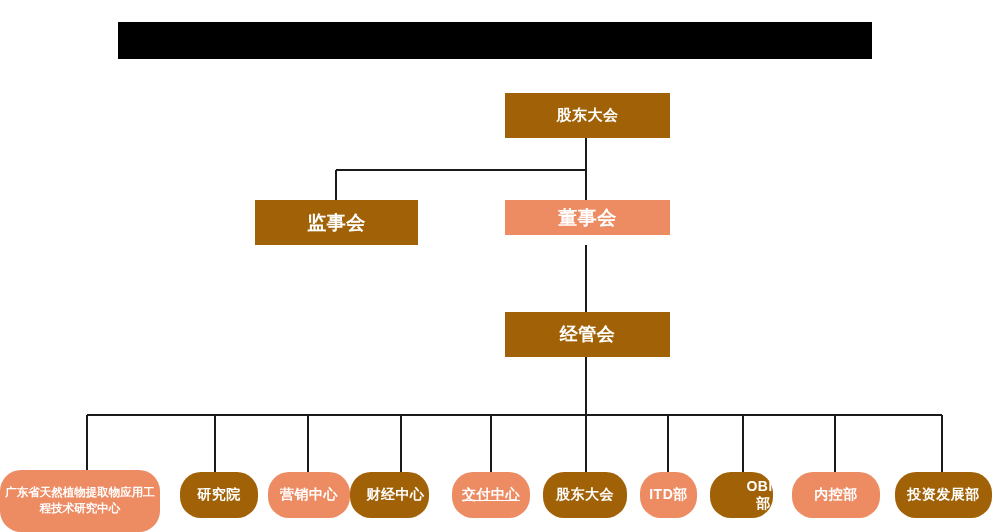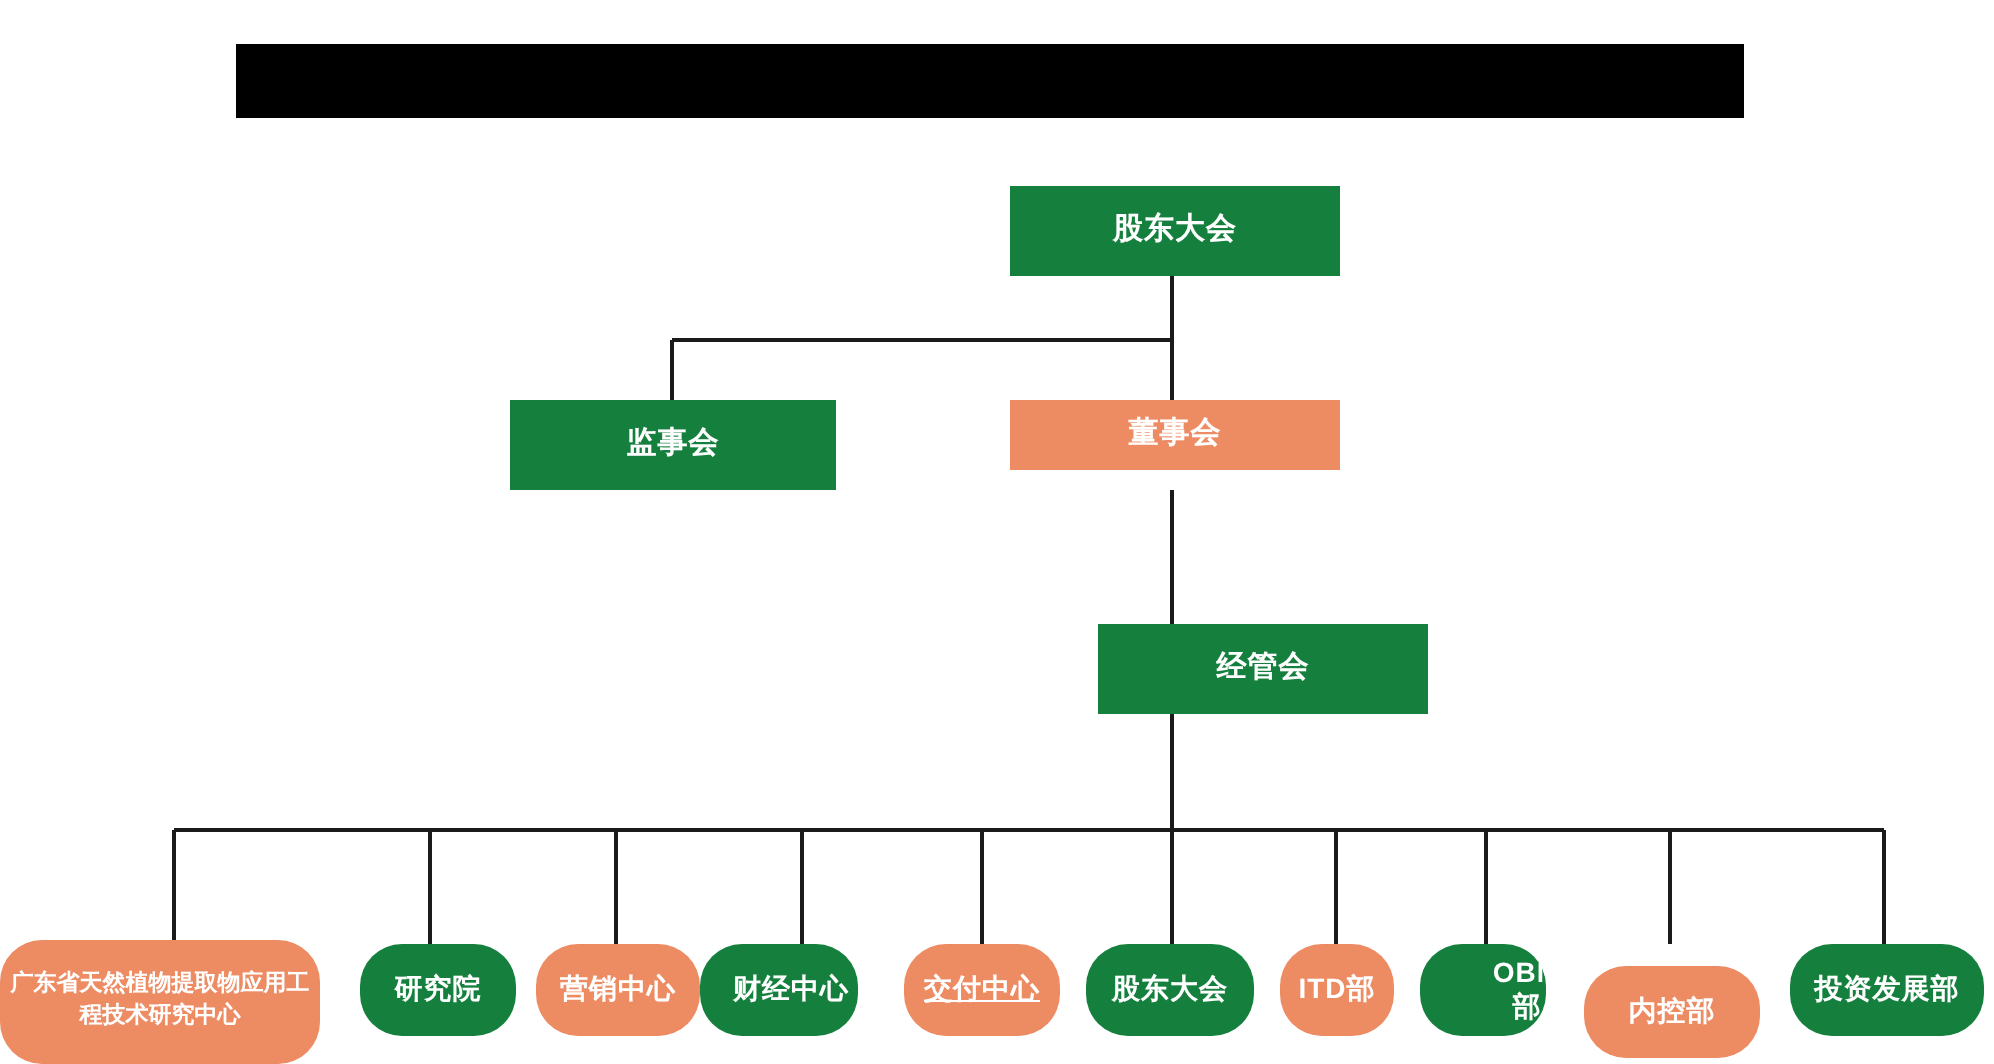--- a/index.html
+++ b/index.html
@@ -57,26 +57,26 @@
     align-items: center;
     justify-content: center;
     text-align: center;
     color: #ffffff;
     font-weight: bold;
     letter-spacing: 0.5px;
     padding: 2px 4px;
     line-height: 1.25;
     user-select: none;
   }
-  .node.dark  { background: #15803d; }
+  .node.dark  { background: #a16207; }
   .node.light { background: #ed8b63; }
 
   .node.lvl-top    { font-size: 15px; }
-  .node.lvl-second { font-size: 15px; }
-  .node.lvl-third  { font-size: 15px; margin-left: 44px; }
+  .node.lvl-second { font-size: 19px; }
+  .node.lvl-third  { font-size: 18px; }
   .node.lvl-dept   { font-size: 14px; border-radius: 21px; }
   .node.lvl-dept.small { font-size: 11.5px; letter-spacing: 0px; line-height: 1.35; }
 </style>
 </head>
 <body>
 
 <div id="chart-root">
 
   <div class="title-banner">
     <span class="title-banner-text"></span>
@@ -127,17 +127,17 @@
   <div class="node dark lvl-dept" style="left:350px; top:472px; width:79px; height:46px;padding-left:16px;">财经中心</div>
 
   <div class="node light lvl-dept" style="left:452px; top:472px; width:78px; height:46px;text-decoration:underline;">交付中心</div>
 
   <div class="node dark lvl-dept" style="left:543px; top:472px; width:84px; height:46px;">股东大会</div>
 
   <div class="node light lvl-dept" style="left:640px; top:472px; width:57px; height:46px;">ITD部</div>
 
   <div class="node dark lvl-dept" style="left:710px; top:472px; width:63px; height:46px;padding-left:48px;">OBM部</div>
 
-  <div class="node light lvl-dept" style="left:792px; top:472px; width:88px; height:46px;margin-top:11px;">内控部</div>
+  <div class="node light lvl-dept" style="left:792px; top:472px; width:88px; height:46px;">内控部</div>
 
   <div class="node dark lvl-dept" style="left:895px; top:472px; width:97px; height:46px;">投资发展部</div>
 
 </div>
 
 </body></html>

